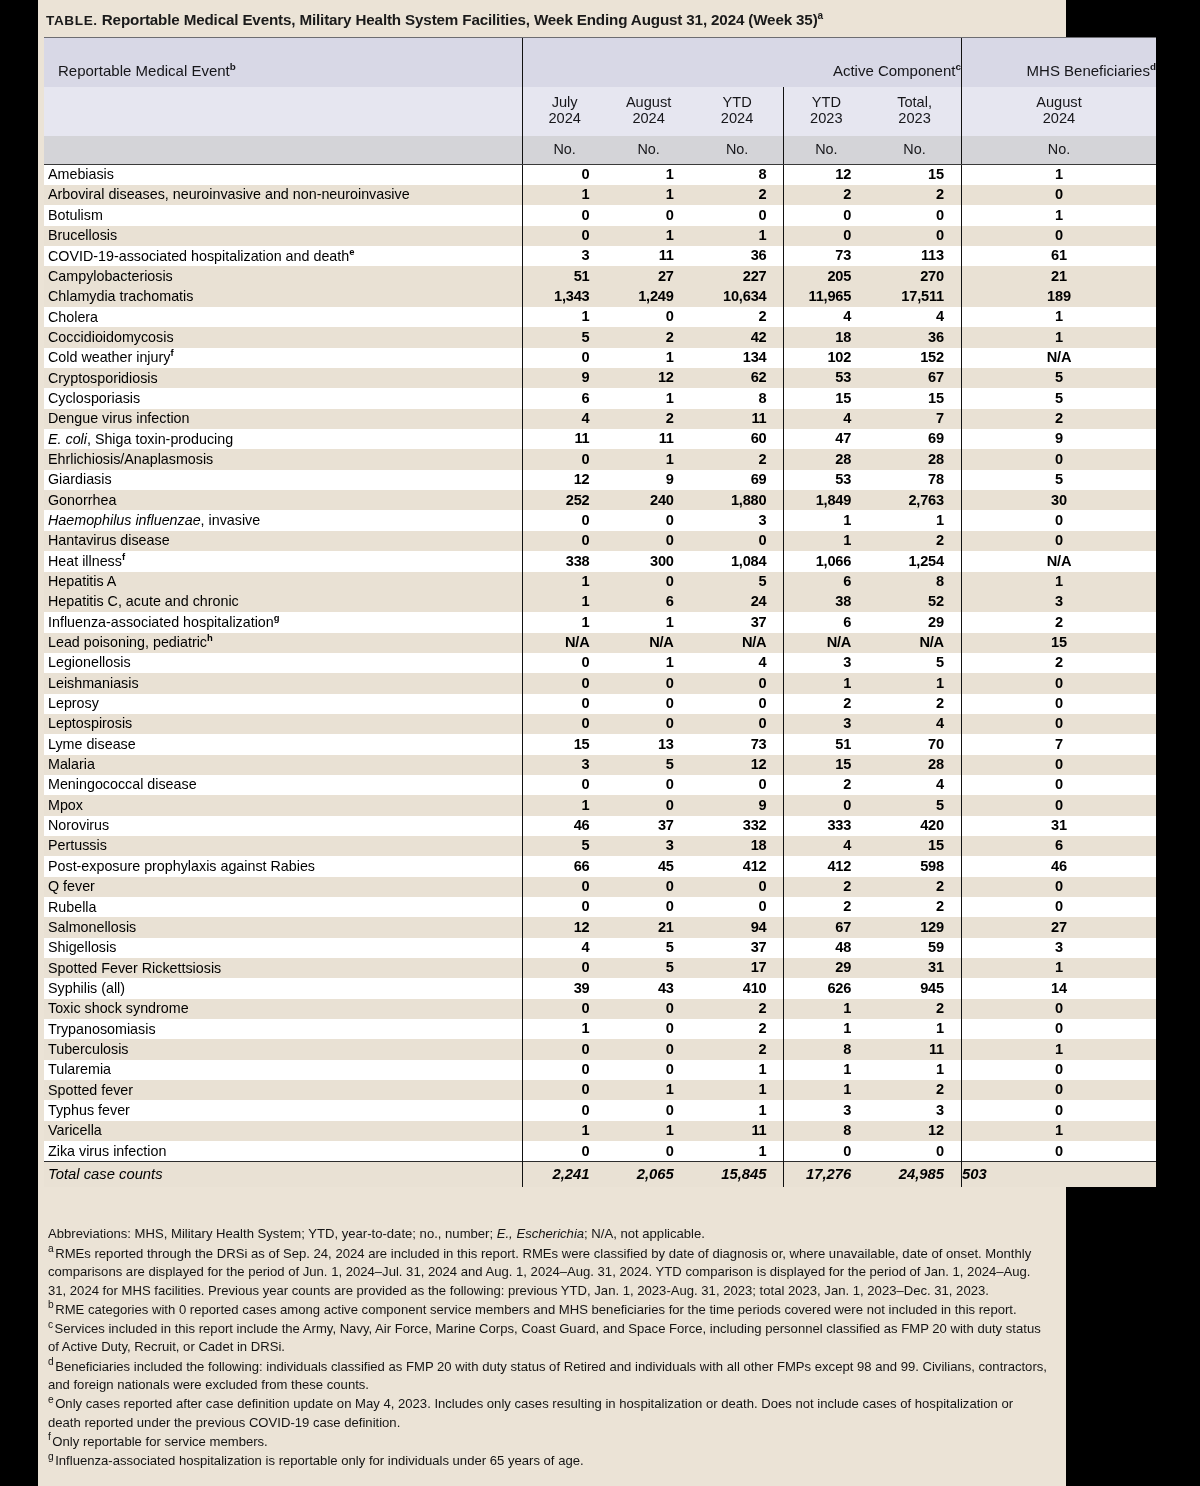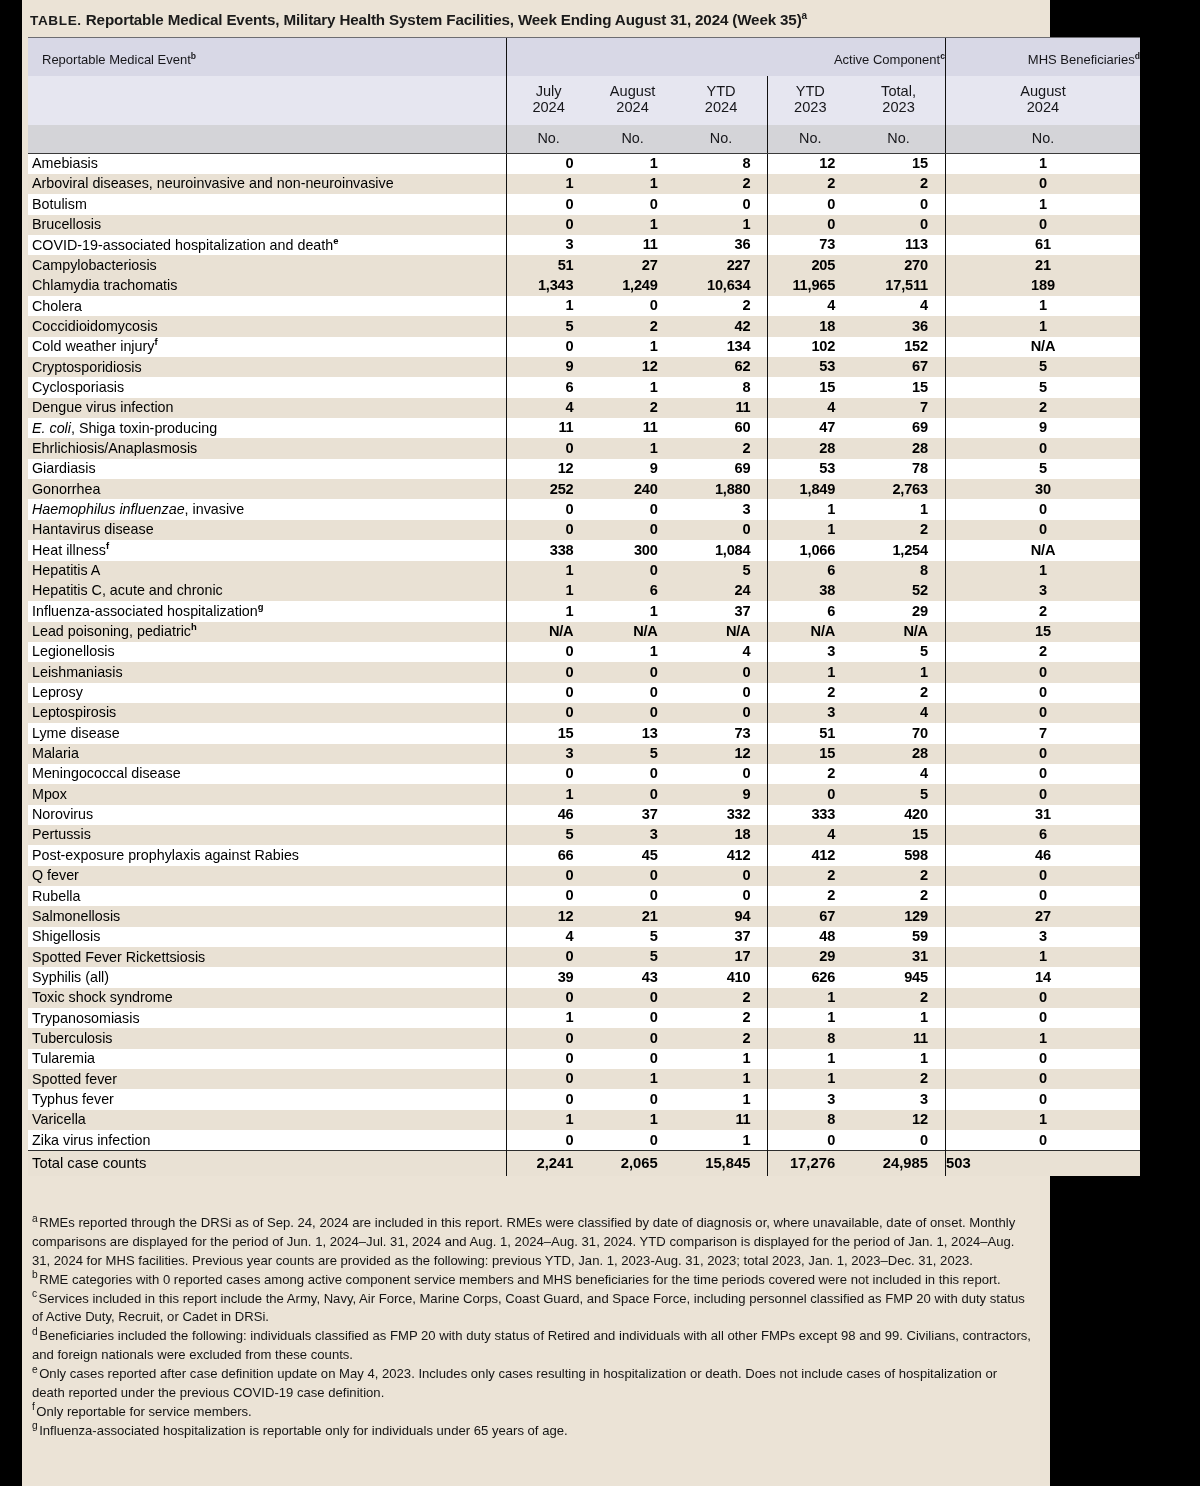--- a/index.html
+++ b/index.html
@@ -19,21 +19,21 @@
   #page-frame {
     position: absolute;
     left: 0; top: 0;
     width: 1200px;
     height: 1486px;
     background: #000000;
     box-sizing: border-box;
   }
   #page {
     position: absolute;
-    left: 22px;
+    left: 38px;
     top: 0px;
     width: 1028px;
     height: 1486px;
     background: #ebe3d6;
     box-sizing: border-box;
     padding: 0;
   }
 
   
   #table-title {
@@ -64,22 +64,22 @@
   }
   table.rme col.c-event  { width: 477px; }
   table.rme col.c-num    { width: 84px;  }
   table.rme col.c-num-w  { width: 93px;  }
   table.rme col.c-mhs    { width: 194px; }
 
   
   tr.hdr1 td {
     background: #d8d8e6;
     height: 27px;
-    padding: 8px 0 3px 0;
-    font-size: 13px;
+    padding: 19px 0 3px 0;
+    font-size: 15px;
     color: #16161a;
     vertical-align: middle;
   }
   tr.hdr1 td.evt { text-align: left; padding-left: 14px; }
   tr.hdr1 td.grp { text-align: right; }
 
   
   tr.hdr2 td {
     background: #e6e6f0;
     height: 42px;
@@ -146,21 +146,21 @@
   tr.totalrow td.mhs { text-align: left; font-weight: bold; }
 
   
   td.vr-left  { border-left: 1.6px solid #111; }
   
   tr.hdr1 td { border-top: 1.3px solid #6d6d72; }
   
   tr.hdr3 td { border-bottom: 1.3px solid #3a3a3a; text-align: center; }
   
   tr.totalrow td { border-top: 1.2px solid #2d2d2d; }
-  tr.totalrow td { border-bottom: 0; }
+  tr.totalrow td { border-bottom: 0; font-style: italic; }
 
   .ital { font-style: italic; }
 
   
   #footnotes {
     margin: 38px 0 0 0;
     padding: 0 18px 0 10px;
     font-size: 13.1px;
     line-height: 1.42;
     color: #141414;
@@ -674,20 +674,21 @@
           <td class="num">2,065</td>
           <td class="num">15,845</td>
           <td class="num vr-left">17,276</td>
           <td class="num">24,985</td>
           <td class="mhs vr-left">503</td>
         </tr>
       </tfoot>
     </table>
 
     <div id="footnotes">
+      <p><span>Abbreviations: MHS, Military Health System; YTD, year-to-date; no., number; </span><span class="ital">E., Escherichia</span><span>; N/A, not applicable.</span></p>
       <p><sup>a</sup><span>RMEs reported through the DRSi as of Sep. 24, 2024 are included in this report. RMEs were classified by date of diagnosis or, where unavailable, date of onset. Monthly comparisons are displayed for the period of Jun. 1, 2024–Jul. 31, 2024 and Aug. 1, 2024–Aug. 31, 2024. YTD comparison is displayed for the period of Jan. 1, 2024–Aug. 31, 2024 for MHS facilities. Previous year counts are provided as the following: previous YTD, Jan. 1, 2023-Aug. 31, 2023; total 2023, Jan. 1, 2023–Dec. 31, 2023.</span></p>
       <p><sup>b</sup><span>RME categories with 0 reported cases among active component service members and MHS beneficiaries for the time periods covered were not included in this report.</span></p>
       <p><sup>c</sup><span>Services included in this report include the Army, Navy, Air Force, Marine Corps, Coast Guard, and Space Force, including personnel classified as FMP 20 with duty status of Active Duty, Recruit, or Cadet in DRSi.</span></p>
       <p><sup>d</sup><span>Beneficiaries included the following: individuals classified as FMP 20 with duty status of Retired and individuals with all other FMPs except 98 and 99. Civilians, contractors, and foreign nationals were excluded from these counts.</span></p>
       <p><sup>e</sup><span>Only cases reported after case definition update on May 4, 2023. Includes only cases resulting in hospitalization or death. Does not include cases of hospitalization or death reported under the previous COVID-19 case definition.</span></p>
       <p><sup>f</sup><span>Only reportable for service members.</span></p>
       <p><sup>g</sup><span>Influenza-associated hospitalization is reportable only for individuals under 65 years of age.</span></p>
 
     </div>
 

